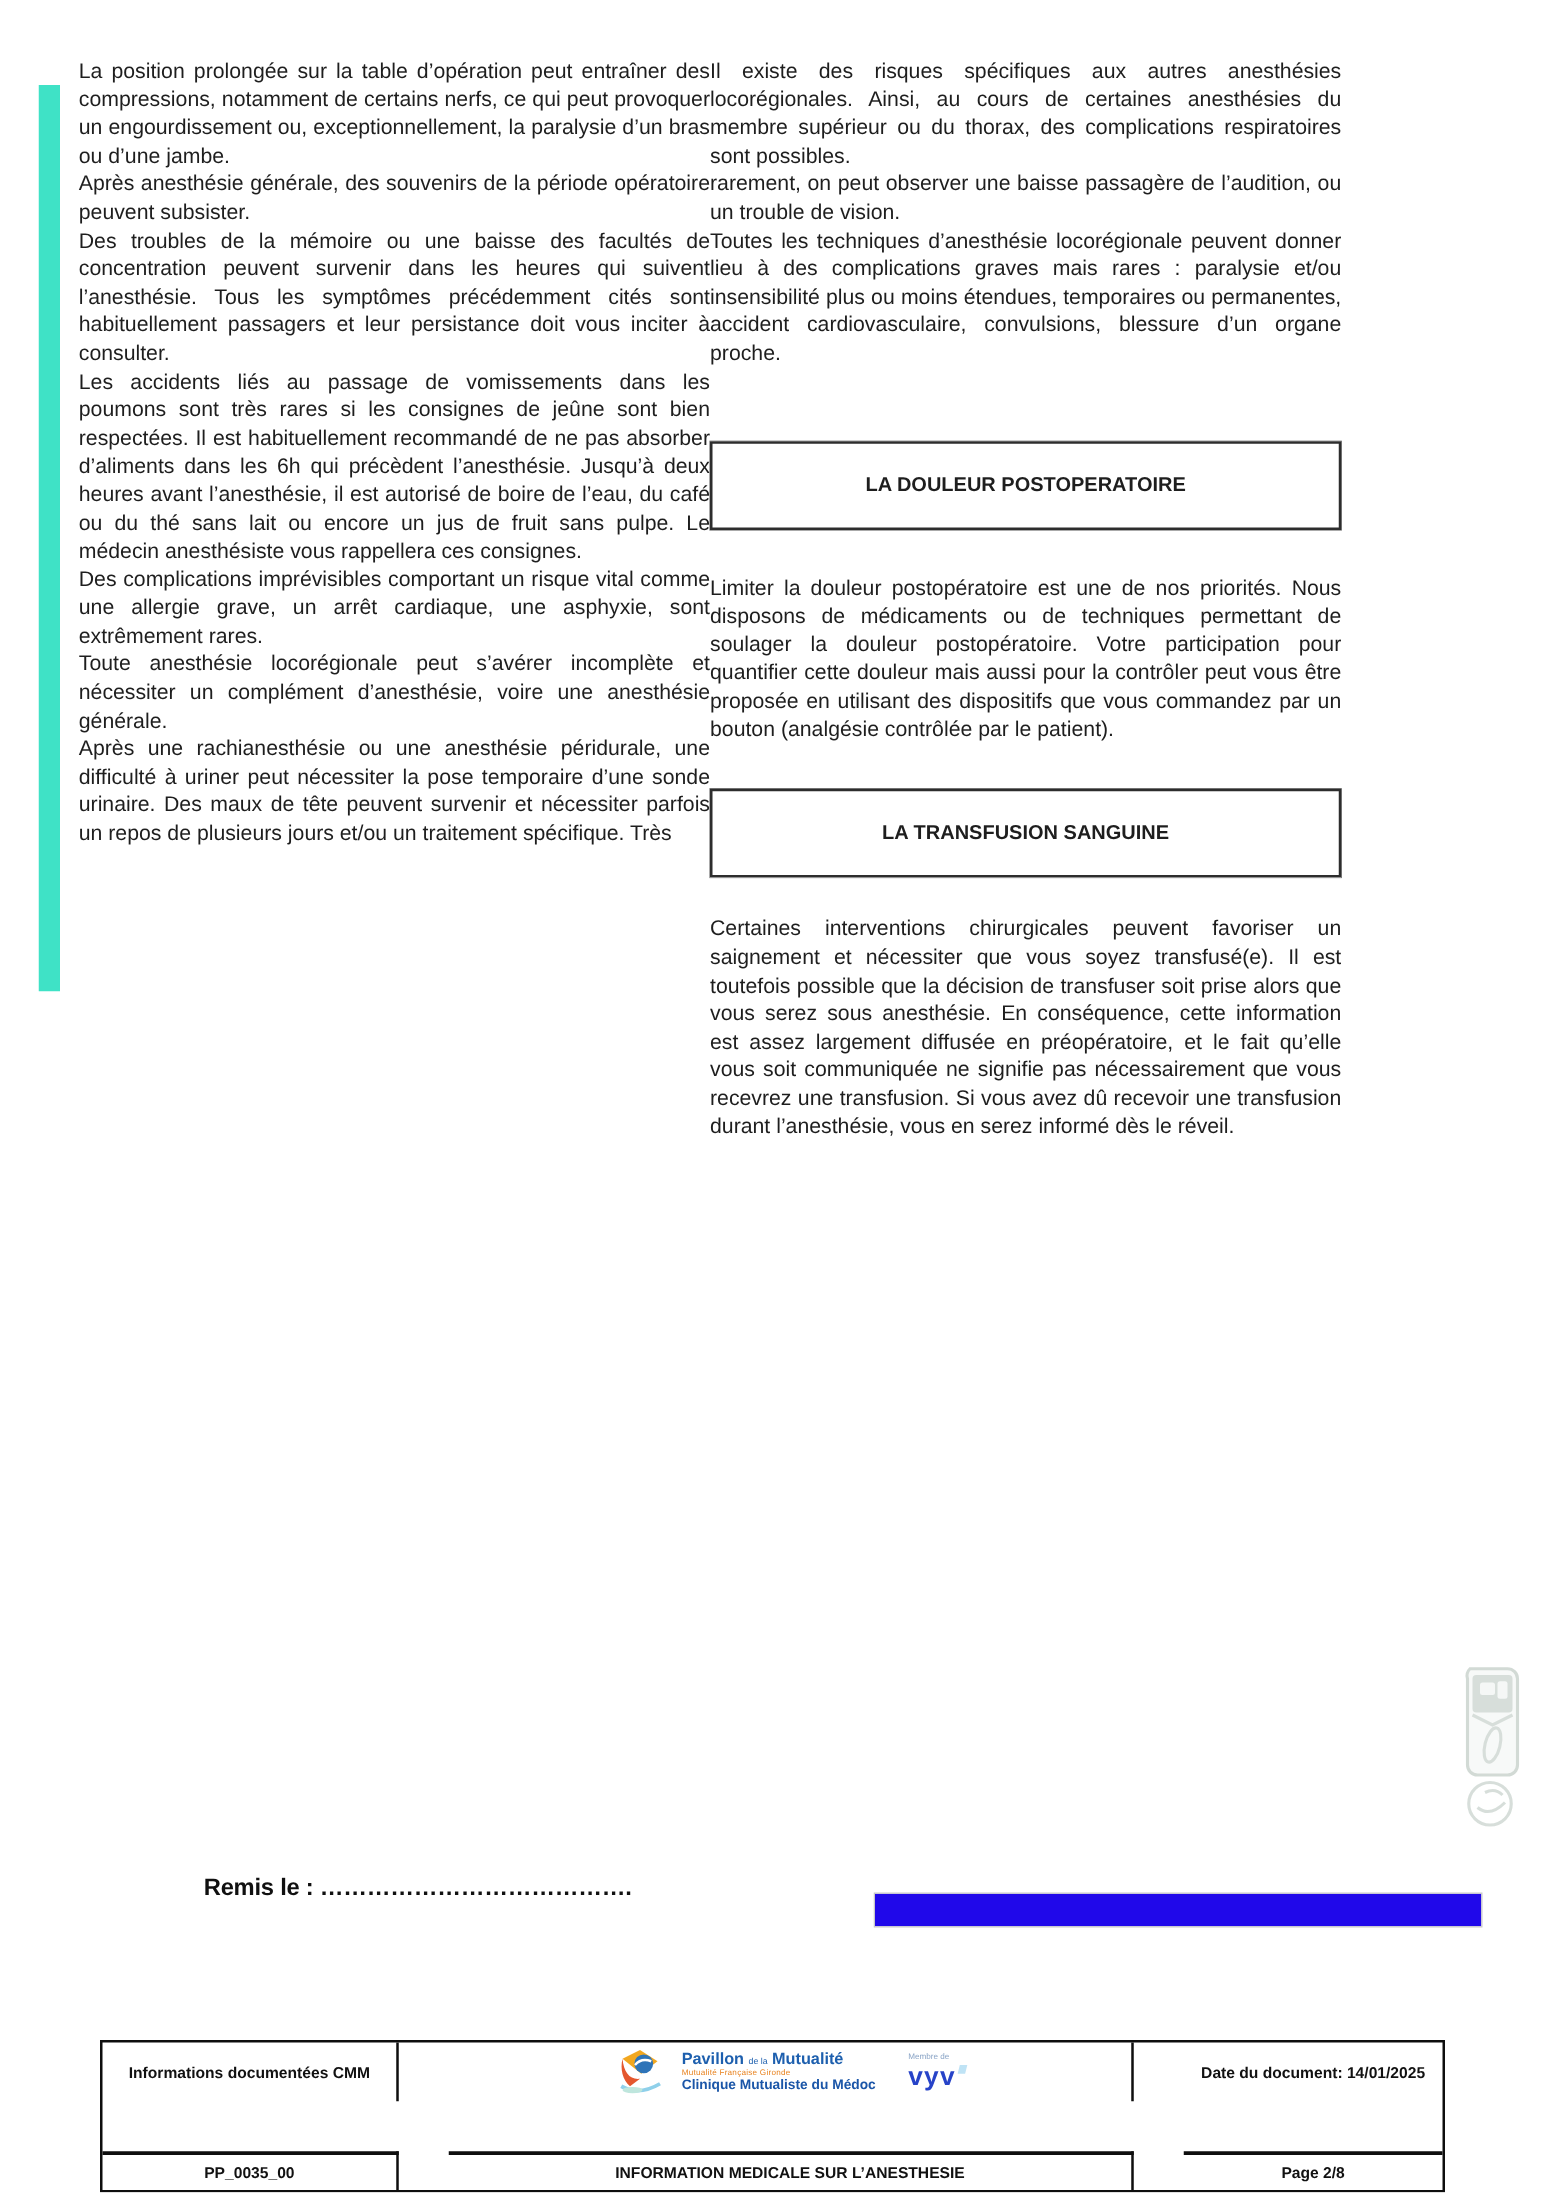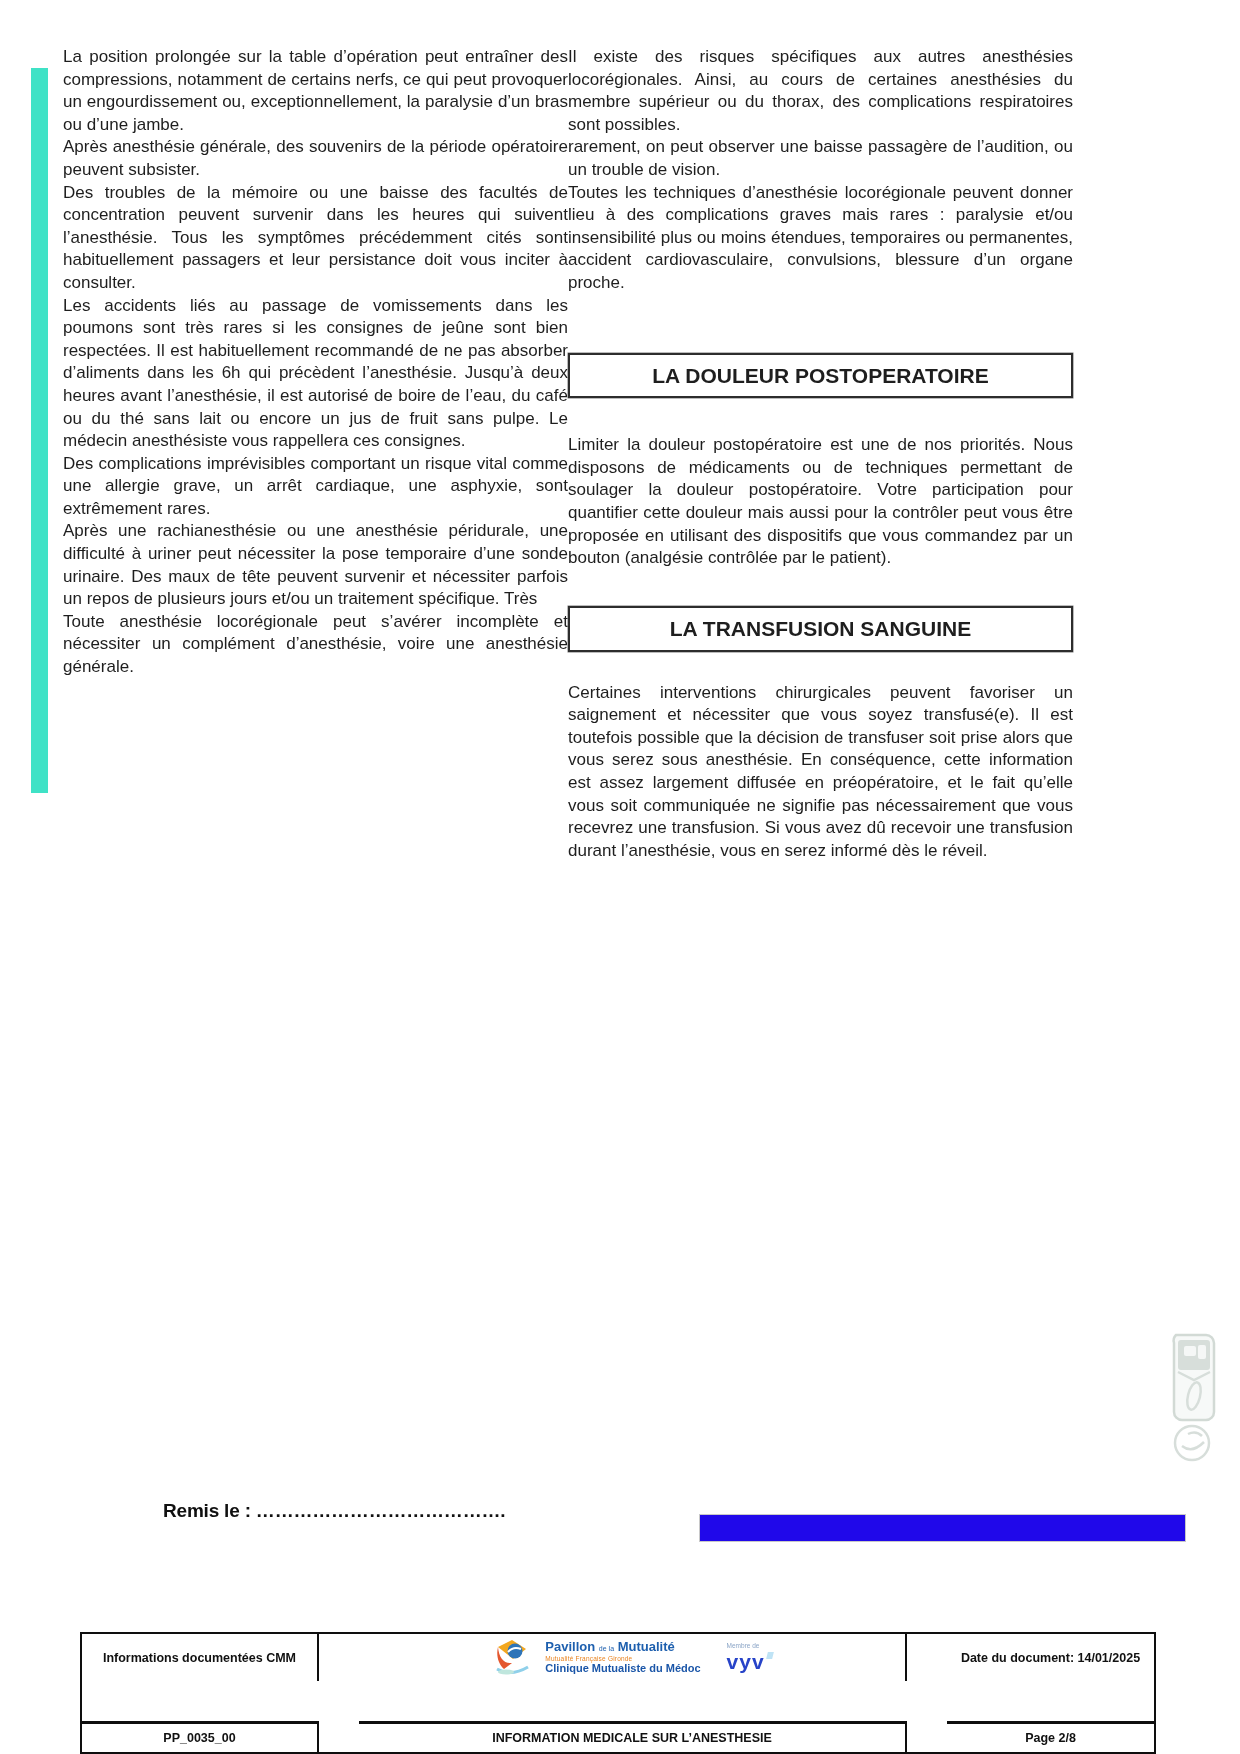--- a/index.html
+++ b/index.html
@@ -22,23 +22,23 @@
     width:505px;
     font-size:17px;line-height:22.6px;
     text-align:justify;
     color:#1e1e1e;
   }
   .col p{margin:0;}
   .hbox{
     border:2px solid #2d2d2d;
     text-align:center;
     font-weight:bold;
-    font-size:21px;
+    font-size:16px;
     line-height:1.32;
-    padding:7px 8px;
+    padding:23px 8px;
     box-shadow:0 0 0 0.5px #777;
   }
   .hbox-left{margin:30px 0 22px;}
   .hbox-douleur{margin:58px 0 36px;}
   .hbox-transfusion{margin:36px 0 30px;}
   .remis{
     position:absolute;left:163px;top:1500px;
     font-size:19px;font-weight:bold;color:#101010;
     letter-spacing:-0.2px;
     white-space:nowrap;
@@ -85,22 +85,22 @@
 
   <div class="accent-bar" style="background-color: rgb(63, 226, 198);"></div>
 
   <div class="columns">
     <div class="col">
       <p>La position prolongée sur la table d’opération peut entraîner des compressions, notamment de certains nerfs, ce qui peut provoquer un engourdissement ou, exceptionnellement, la paralysie d’un bras ou d’une jambe.</p>
       <p>Après anesthésie générale, des souvenirs de la période opératoire peuvent subsister.</p>
       <p>Des troubles de la mémoire ou une baisse des facultés de concentration peuvent survenir dans les heures qui suivent l’anesthésie. Tous les symptômes précédemment cités sont habituellement passagers et leur persistance doit vous inciter à consulter.</p>
       <p>Les accidents liés au passage de vomissements dans les poumons sont très rares si les consignes de jeûne sont bien respectées. Il est habituellement recommandé de ne pas absorber d’aliments dans les 6h qui précèdent l’anesthésie. Jusqu’à deux heures avant l’anesthésie, il est autorisé de boire de l’eau, du café ou du thé sans lait ou encore un jus de fruit sans pulpe. Le médecin anesthésiste vous rappellera ces consignes.</p>
       <p>Des complications imprévisibles comportant un risque vital comme une allergie grave, un arrêt cardiaque, une asphyxie, sont extrêmement rares.</p>
+      <p>Toute anesthésie locorégionale peut s’avérer incomplète et nécessiter un complément d’anesthésie, voire une anesthésie générale.</p>
       <p>Après une rachianesthésie ou une anesthésie péridurale, une difficulté à uriner peut nécessiter la pose temporaire d’une sonde urinaire. Des maux de tête peuvent survenir et nécessiter parfois un repos de plusieurs jours et/ou un traitement spécifique. Très</p>
-      <p>Toute anesthésie locorégionale peut s’avérer incomplète et nécessiter un complément d’anesthésie, voire une anesthésie générale.</p>
     </div>
 
     <div class="col">
       <p>Il existe des risques spécifiques aux autres anesthésies locorégionales. Ainsi, au cours de certaines anesthésies du membre supérieur ou du thorax, des complications respiratoires sont possibles.</p>
       <p>rarement, on peut observer une baisse passagère de l’audition, ou un trouble de vision.</p>
       <p>Toutes les techniques d’anesthésie locorégionale peuvent donner lieu à des complications graves mais rares : paralysie et/ou insensibilité plus ou moins étendues, temporaires ou permanentes, accident cardiovasculaire, convulsions, blessure d’un organe proche.</p>
       <div class="hbox hbox-douleur">LA DOULEUR POSTOPERATOIRE</div>
       <p>Limiter la douleur postopératoire est une de nos priorités. Nous disposons de médicaments ou de techniques permettant de soulager la douleur postopératoire. Votre participation pour quantifier cette douleur mais aussi pour la contrôler peut vous être proposée en utilisant des dispositifs que vous commandez par un bouton (analgésie contrôlée par le patient).</p>
       <div class="hbox hbox-transfusion">LA TRANSFUSION SANGUINE</div>
       <p>Certaines interventions chirurgicales peuvent favoriser un saignement et nécessiter que vous soyez transfusé(e). Il est toutefois possible que la décision de transfuser soit prise alors que vous serez sous anesthésie. En conséquence, cette information est assez largement diffusée en préopératoire, et le fait qu’elle vous soit communiquée ne signifie pas nécessairement que vous recevrez une transfusion. Si vous avez dû recevoir une transfusion durant l’anesthésie, vous en serez informé dès le réveil.</p>

